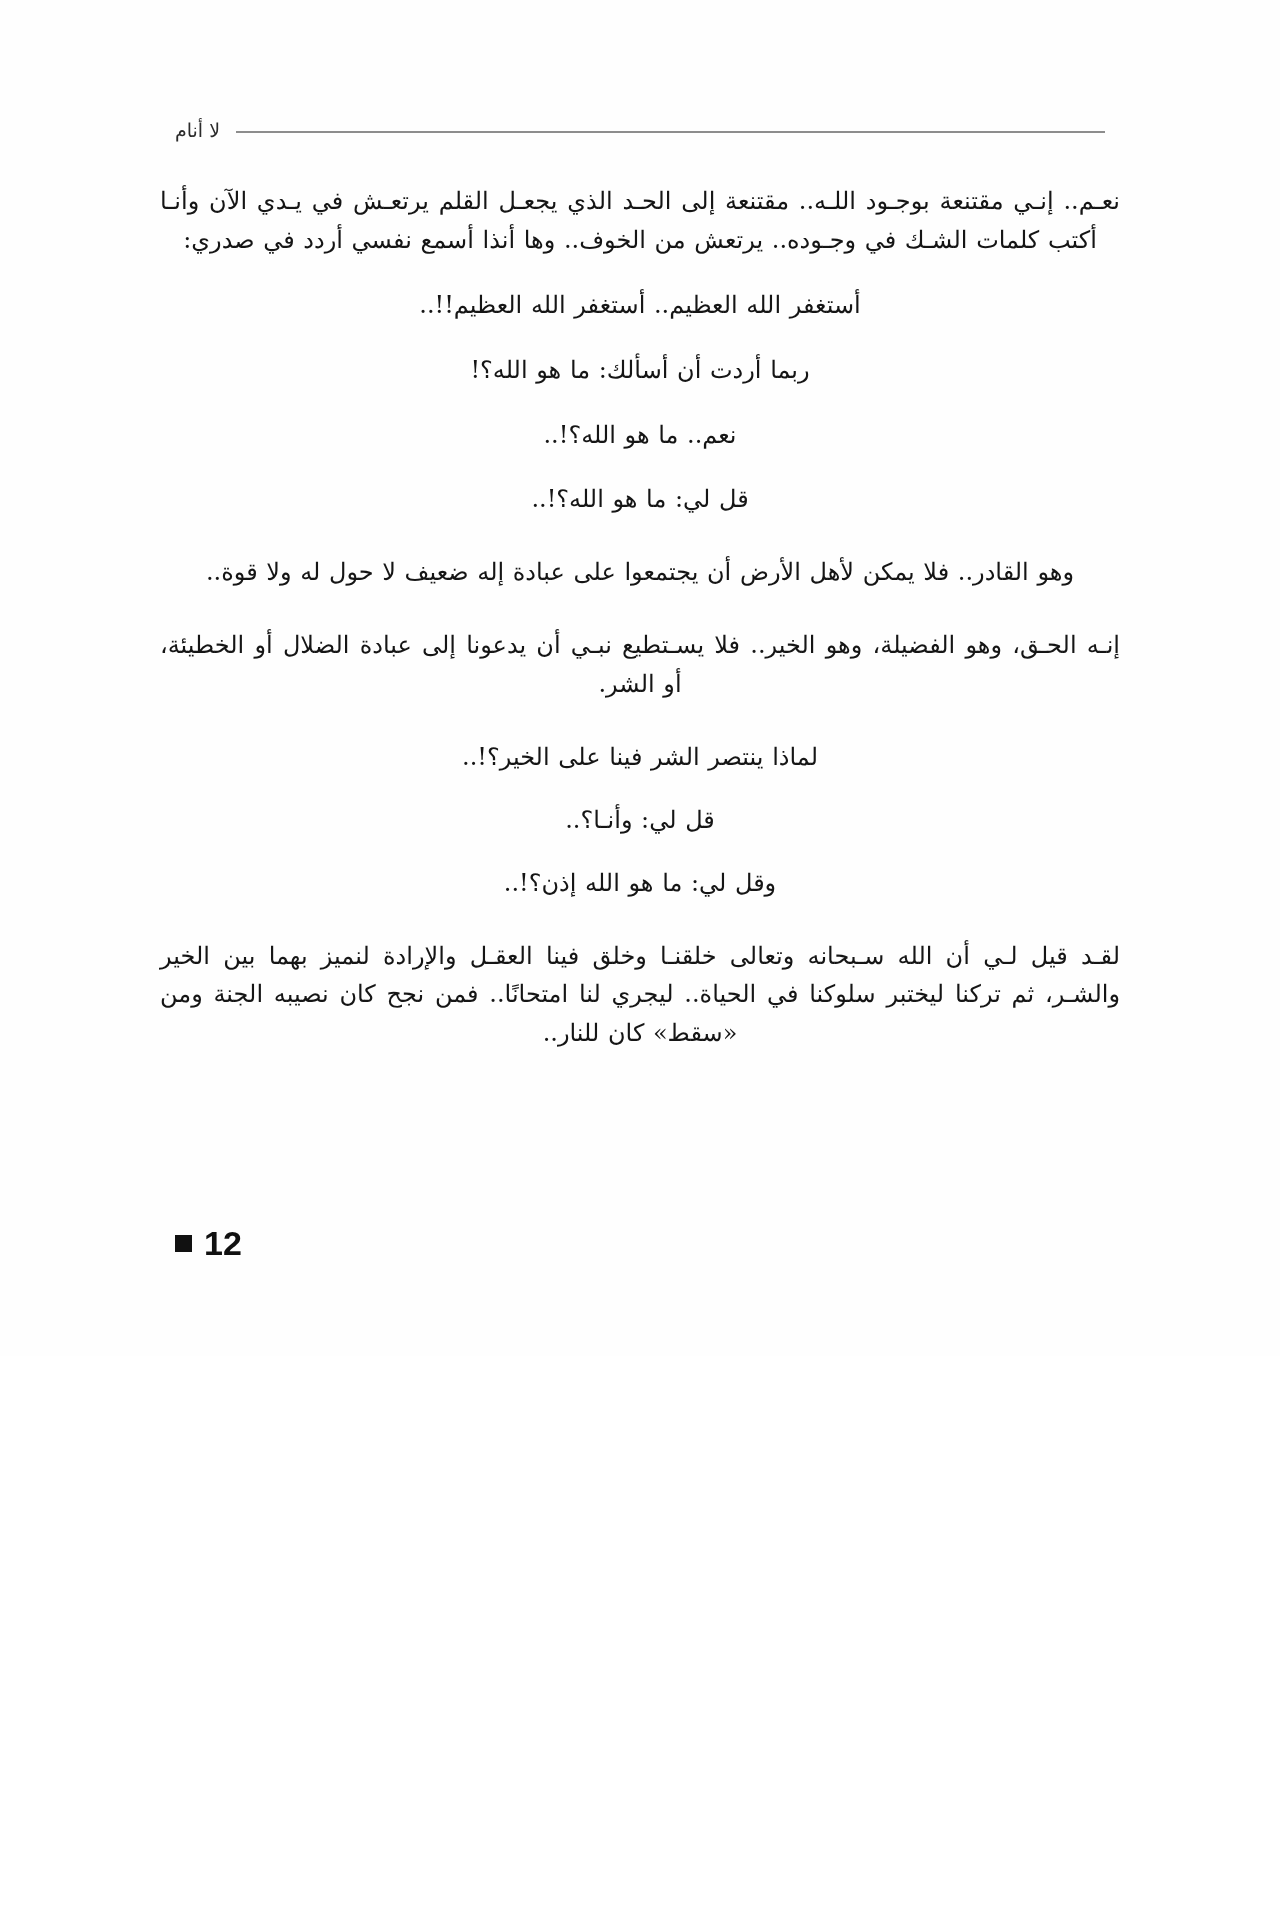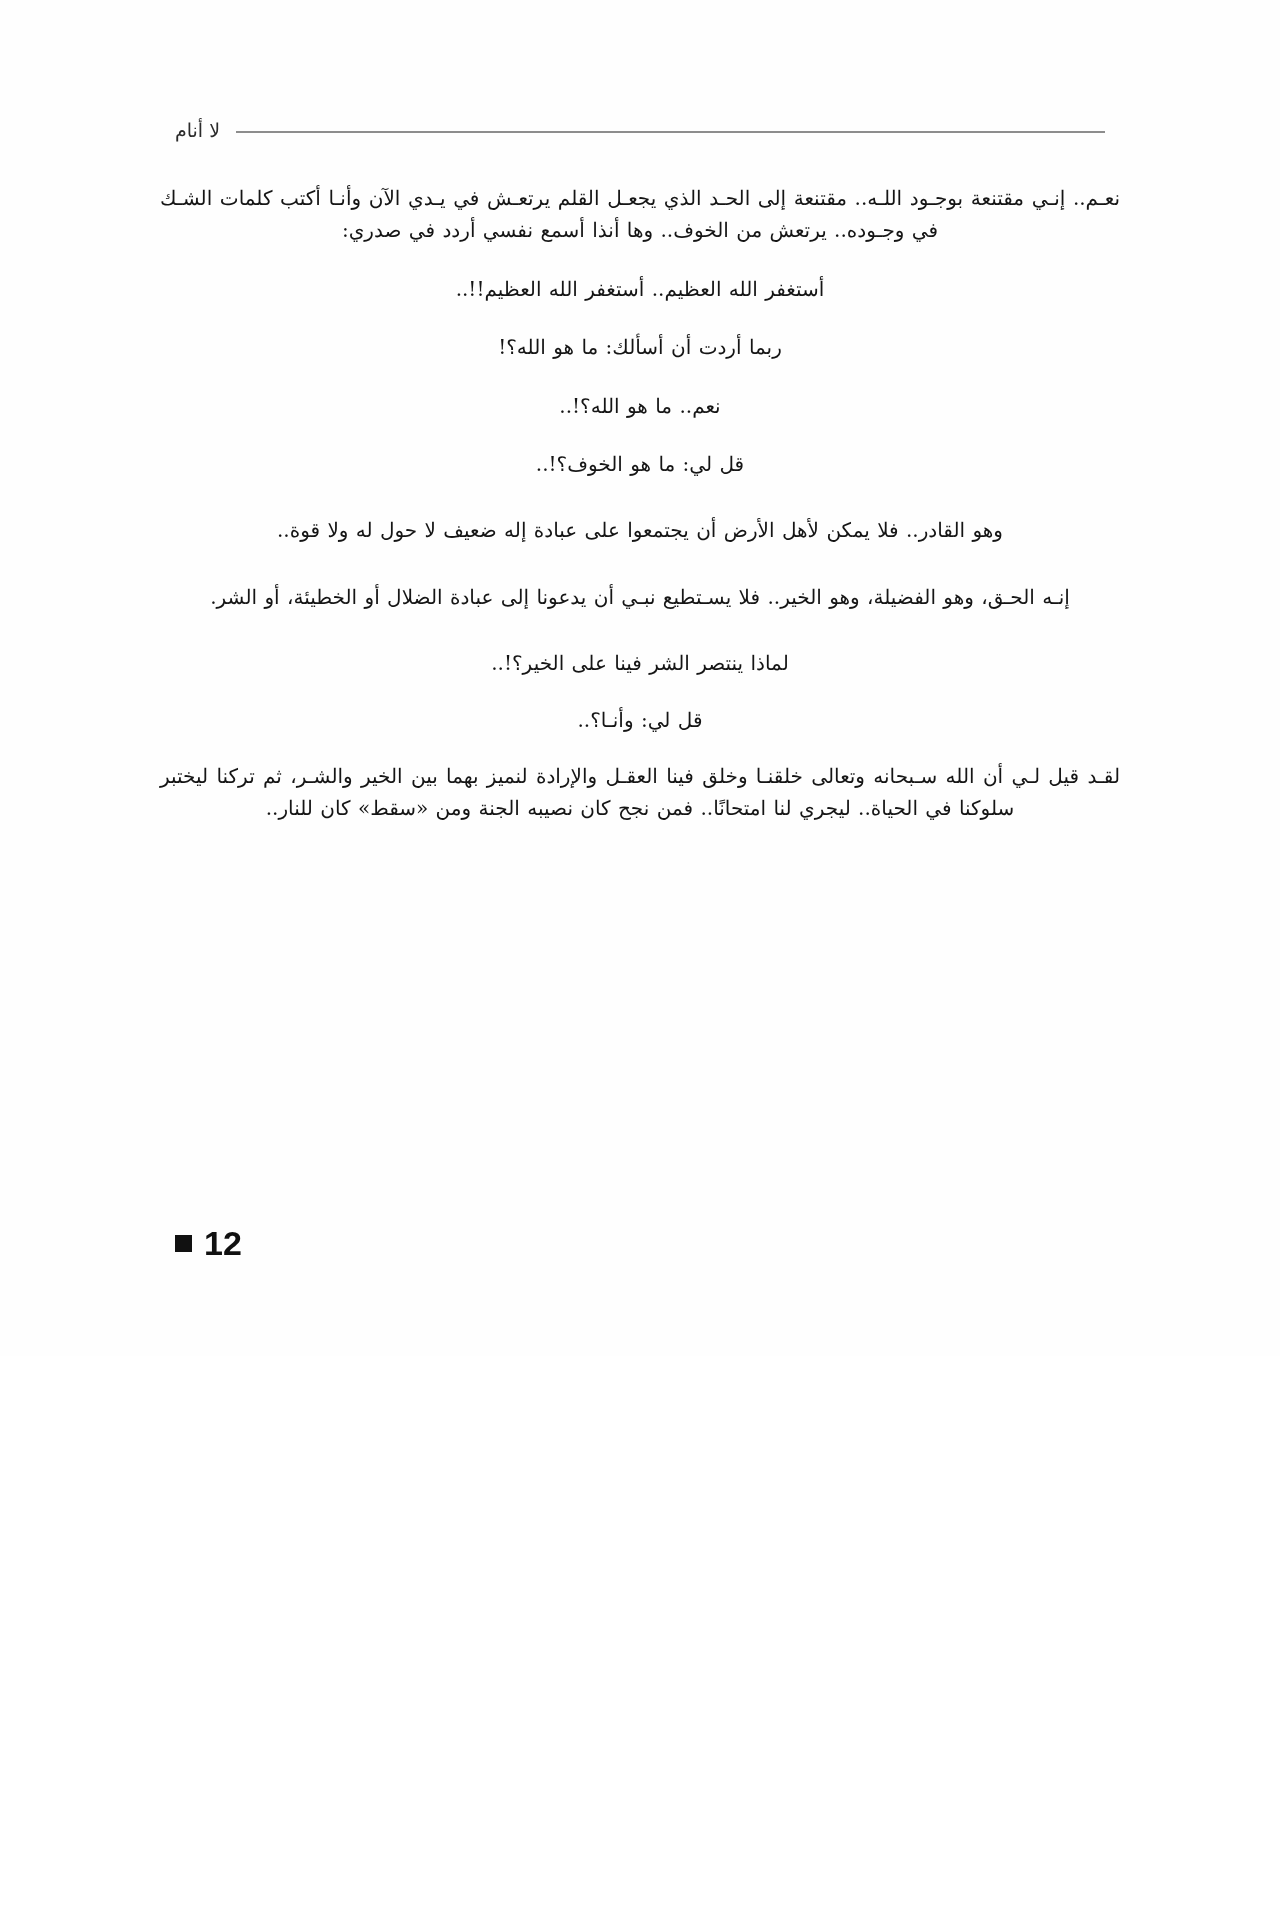--- a/index.html
+++ b/index.html
@@ -52,21 +52,21 @@
   .content {
     position: absolute;
     top: 182px;
     right: 160px;
     left: 160px;
     text-align: justify;
     text-align-last: center;
   }
   p.para {
     font-family: "DejaVu Serif", serif;
-    font-size: 20px;
+    font-size: 24px;
     line-height: 1.62;
     margin: 0 0 26px 0;
     color: #151515;
     text-align: justify;
     text-align-last: center;
     word-spacing: 1px;
   }
   p.para.center {
     text-align: right;
     text-align-last: center;
@@ -109,25 +109,26 @@
   <div class="header">
     <div class="header-rule"></div>
     <div class="header-title">لا أنام</div>
   </div>
 
   <div class="content">
     <p class="para">نعـم.. إنـي مقتنعة بوجـود اللـه.. مقتنعة إلى الحـد الذي يجعـل القلم يرتعـش في يـدي الآن وأنـا أكتب كلمات الشـك في وجـوده.. يرتعش من الخوف.. وها أنذا أسمع نفسي أردد في صدري:</p>
     <p class="para center">أستغفر الله العظيم.. أستغفر الله العظيم!!..</p>
     <p class="para center">ربما أردت أن أسألك: ما هو الله؟!</p>
     <p class="para center">نعم.. ما هو الله؟!..</p>
-    <p class="para center gap-lg">قل لي: ما هو الخوف؟!..</p>
+    <p class="para center gap-lg">قل لي: ما هو الله؟!..</p>
     <p class="para gap-lg">وهو القادر.. فلا يمكن لأهل الأرض أن يجتمعوا على عبادة إله ضعيف لا حول له ولا قوة..</p>
     <p class="para gap-lg">إنـه الحـق، وهو الفضيلة، وهو الخير.. فلا يسـتطيع نبـي أن يدعونا إلى عبادة الضلال أو الخطيئة، أو الشر.</p>
     <p class="para center tight">لماذا ينتصر الشر فينا على الخير؟!..</p>
     <p class="para center tight">قل لي: وأنـا؟..</p>
+    <p class="para center gap-lg">وقل لي: ما هو الله إذن؟!..</p>
     <p class="para">لقـد قيل لـي أن الله سـبحانه وتعالى خلقنـا وخلق فينا العقـل والإرادة لنميز بهما بين الخير والشـر، ثم تركنا ليختبر سلوكنا في الحياة.. ليجري لنا امتحانًا.. فمن نجح كان نصيبه الجنة ومن «سقط» كان للنار..</p>
   </div>
 
   <div class="folio">
     <span class="folio-num">12</span>
     <span class="folio-square"></span>
   </div>
 
 </div>
 

